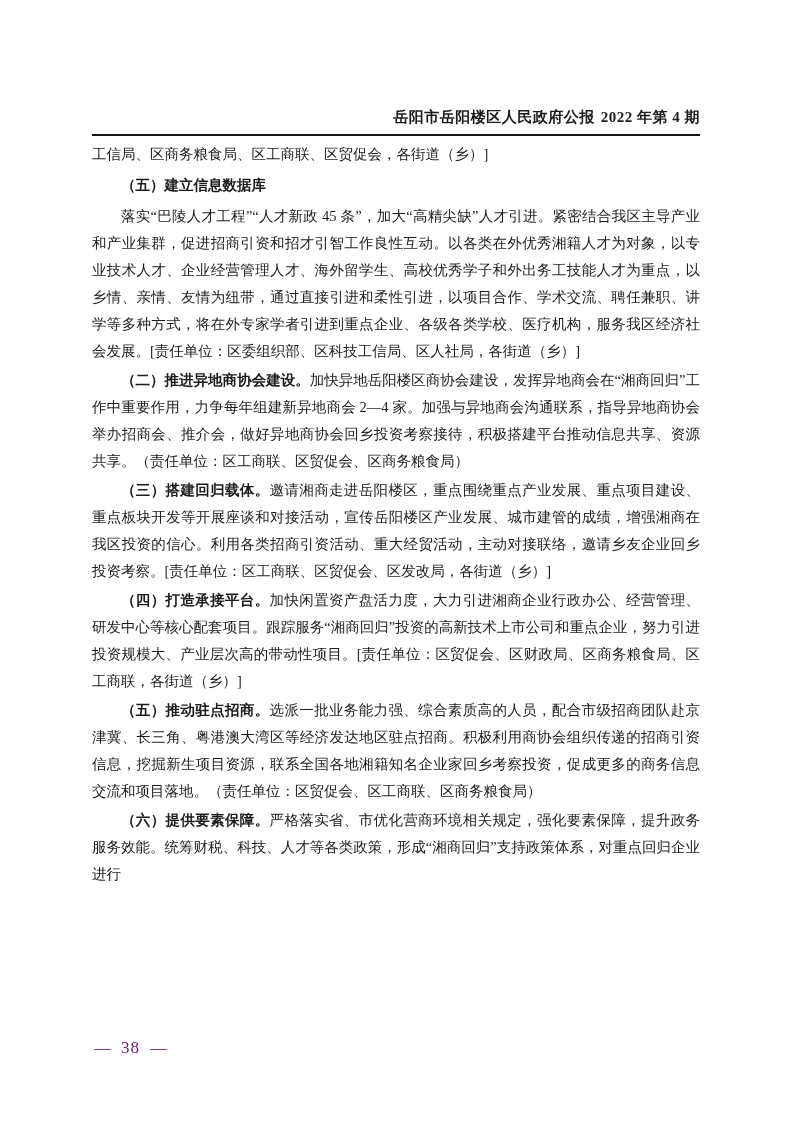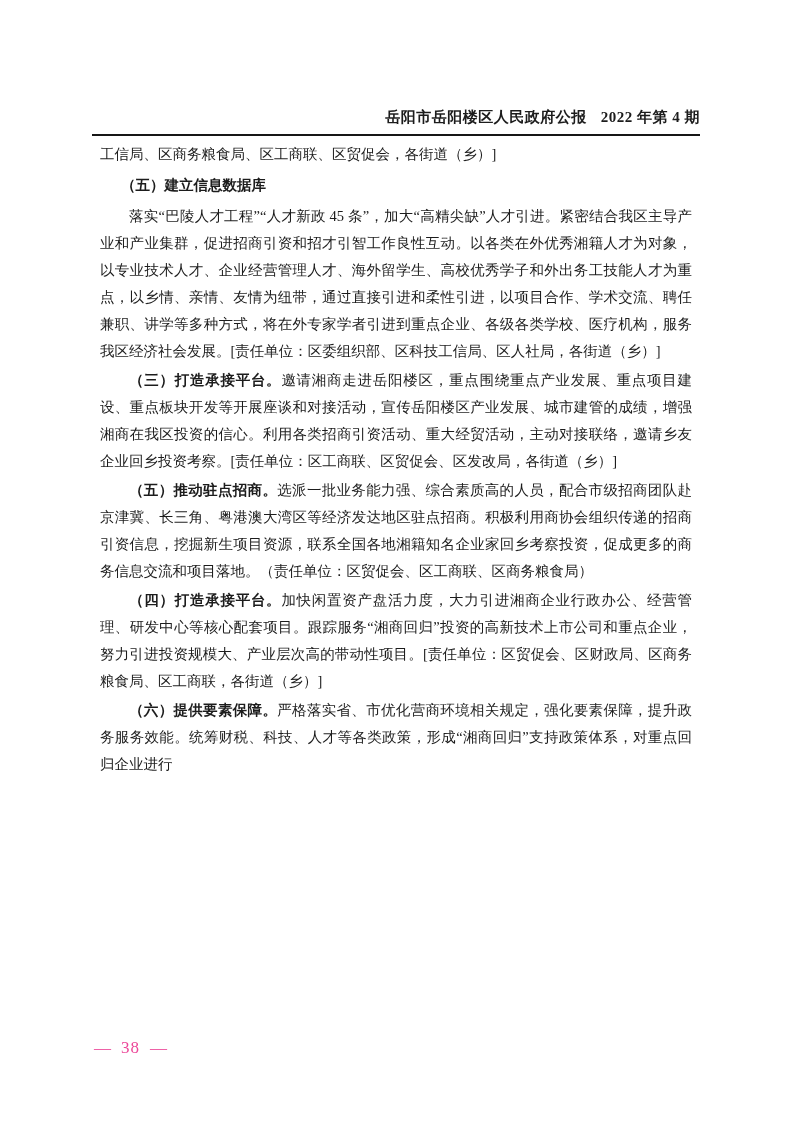--- a/index.html
+++ b/index.html
@@ -17,51 +17,51 @@
   .content {
     position: absolute;
     left: 92px;
     width: 608px;
     top: 108px;
   }
   .header {
     display: flex;
     justify-content: flex-end;
     align-items: flex-end;
-    gap: 14px;
+    gap: 6px;
     font-weight: 700;
     font-size: 15px;
     letter-spacing: 0.5px;
     padding-bottom: 7px;
     border-bottom: 2px solid #161616;
     white-space: nowrap;
   }
   .text-block {
     margin-top: 5px;
     font-size: 14.5px;
     line-height: 27px;
     text-align: justify;
     text-justify: inter-ideograph;
   }
   .para {
-    margin: 2px 8px;
+    margin: 2px 0;
     text-indent: 2em;
   }
   .para.continuation { text-indent: 0; }
   .para.heading {
     font-weight: 700;
     margin: 4px 0;
   }
   .lead { font-weight: 700; }
   .footer {
     position: absolute;
     left: 94px;
     top: 1038px;
     font-size: 17px;
-    color: #ec4899;
+    color: #701a75;
     white-space: nowrap;
   }
   .footer .num { margin: 0 10px; letter-spacing: 1px; }
 </style>
 </head>
 <body>
 
 <div class="page">
   <div class="content">
 
@@ -73,26 +73,27 @@
     <div class="text-block">
 
       <p class="para continuation"><span class="lead"></span><span>工信局、区商务粮食局、区工商联、区贸促会，各街道（乡）]</span></p>
 
       <p class="para heading"><span>（五）建立信息数据库</span></p>
 
       <p class="para"><span class="lead"></span><span>落实“巴陵人才工程”“人才新政 45 条”，加大“高精尖缺”人才引进。紧密结合我区主导产业和产业集群，促进招商引资和招才引智工作良性互动。以各类在外优秀湘籍人才为对象，以专业技术人才、企业经营管理人才、海外留学生、高校优秀学子和外出务工技能人才为重点，以乡情、亲情、友情为纽带，通过直接引进和柔性引进，以项目合作、学术交流、聘任兼职、讲学等多种方式，将在外专家学者引进到重点企业、各级各类学校、医疗机构，服务我区经济社会发展。[责任单位：区委组织部、区科技工信局、区人社局，各街道（乡）]</span></p>
 
 
 
+      <p class="para"><span class="lead">（二）推进异地商协会建设。</span><span>加快异地岳阳楼区商协会建设，发挥异地商会在“湘商回归”工作中重要作用，力争每年组建新异地商会 2—4 家。加强与异地商会沟通联系，指导异地商协会举办招商会、推介会，做好异地商协会回乡投资考察接待，积极搭建平台推动信息共享、资源共享。（责任单位：区工商联、区贸促会、区商务粮食局）</span></p>
 
-      <p class="para"><span class="lead">（三）打造承接平台。</span><span>邀请湘商走进岳阳楼区，重点围绕重点产业发展、重点项目建设、重点板块开发等开展座谈和对接活动，宣传岳阳楼区产业发展、城市建管的成绩，增强湘商在我区投资的信心。利用各类招商引资活动、重大经贸活动，主动对接联络，邀请乡友企业回乡投资考察。[责任单位：区工商联、区贸促会、区发改局，各街道（乡）]</span></p>
+      <p class="para"><span class="lead">（三）搭建回归载体。</span><span>邀请湘商走进岳阳楼区，重点围绕重点产业发展、重点项目建设、重点板块开发等开展座谈和对接活动，宣传岳阳楼区产业发展、城市建管的成绩，增强湘商在我区投资的信心。利用各类招商引资活动、重大经贸活动，主动对接联络，邀请乡友企业回乡投资考察。[责任单位：区工商联、区贸促会、区发改局，各街道（乡）]</span></p>
+
+      <p class="para"><span class="lead">（四）打造承接平台。</span><span>加快闲置资产盘活力度，大力引进湘商企业行政办公、经营管理、研发中心等核心配套项目。跟踪服务“湘商回归”投资的高新技术上市公司和重点企业，努力引进投资规模大、产业层次高的带动性项目。[责任单位：区贸促会、区财政局、区商务粮食局、区工商联，各街道（乡）]</span></p>
 
       <p class="para"><span class="lead">（五）推动驻点招商。</span><span>选派一批业务能力强、综合素质高的人员，配合市级招商团队赴京津冀、长三角、粤港澳大湾区等经济发达地区驻点招商。积极利用商协会组织传递的招商引资信息，挖掘新生项目资源，联系全国各地湘籍知名企业家回乡考察投资，促成更多的商务信息交流和项目落地。（责任单位：区贸促会、区工商联、区商务粮食局）</span></p>
-
-      <p class="para"><span class="lead">（四）打造承接平台。</span><span>加快闲置资产盘活力度，大力引进湘商企业行政办公、经营管理、研发中心等核心配套项目。跟踪服务“湘商回归”投资的高新技术上市公司和重点企业，努力引进投资规模大、产业层次高的带动性项目。[责任单位：区贸促会、区财政局、区商务粮食局、区工商联，各街道（乡）]</span></p>
 
       <p class="para"><span class="lead">（六）提供要素保障。</span><span>严格落实省、市优化营商环境相关规定，强化要素保障，提升政务服务效能。统筹财税、科技、人才等各类政策，形成“湘商回归”支持政策体系，对重点回归企业进行</span></p>
 
     </div>
   </div>
 
   <div class="footer">
     <span>—</span><span class="num">38</span><span>—</span>
   </div>
 </div>

